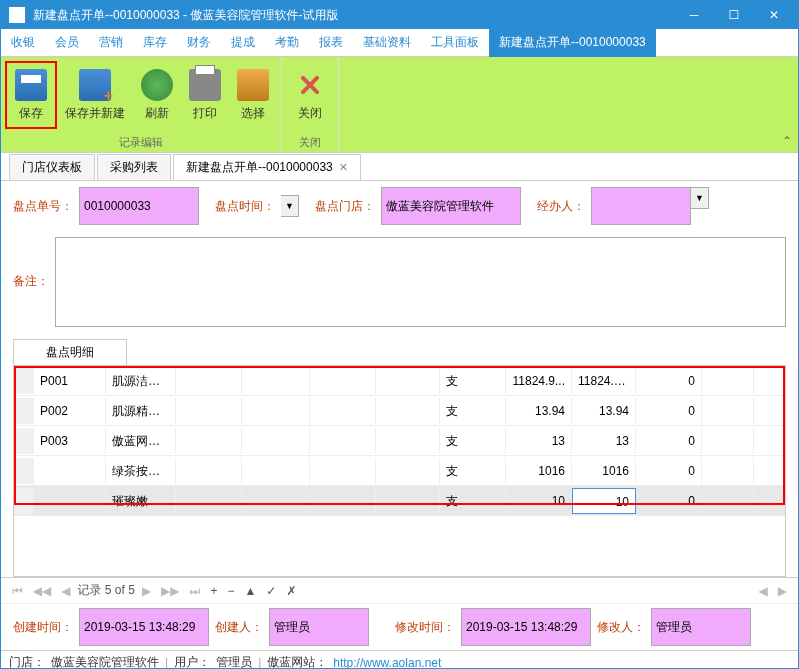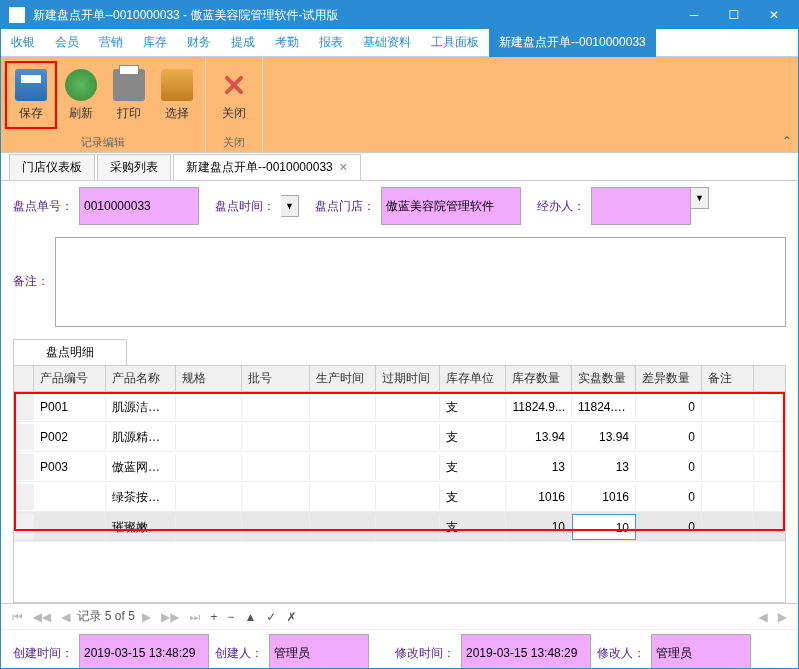--- a/index.html
+++ b/index.html
@@ -5,21 +5,21 @@
 * { box-sizing: border-box; margin: 0; padding: 0; font-family: "Microsoft YaHei", sans-serif; font-size: 12px; }
 body { background: #fff; width: 799px; height: 669px; overflow: hidden; border: 1px solid #2a8dd4; }
 .titlebar { background: #2a8dd4; height: 28px; display: flex; align-items: center; color: #fff; padding: 0 4px; }
 .titlebar-icon { width: 16px; height: 16px; background: #fff; margin: 0 8px 0 4px; }
 .titlebar-title { flex: 1; }
 .titlebar-btns { display: flex; gap: 0; }
 .titlebar-btn { width: 40px; height: 28px; display: flex; align-items: center; justify-content: center; color: #fff; cursor: pointer; }
 .menubar { background: #fff; height: 28px; display: flex; align-items: center; border-bottom: 1px solid #ccc; }
 .menubar-item { padding: 0 10px; height: 28px; display: flex; align-items: center; color: #2a8dd4; cursor: pointer; }
 .menubar-item.active { background: #2a8dd4; color: #fff; }
-.ribbon { background: #fdba74; height: 96px; display: flex; border-bottom: 1px solid #ccc; position: relative; }
+.ribbon { background: #bef264; height: 96px; display: flex; border-bottom: 1px solid #ccc; position: relative; }
 .ribbon-group { display: flex; flex-direction: column; border-right: 1px solid #ddd; }
 .ribbon-buttons { display: flex; flex: 1; padding: 4px; }
 .ribbon-btn { display: flex; flex-direction: column; align-items: center; justify-content: center; padding: 4px 8px; cursor: pointer; min-width: 44px; }
 .ribbon-btn-icon { width: 32px; height: 32px; margin-bottom: 4px; }
 .ribbon-btn-label { color: #333; }
 .ribbon-group-label { text-align: center; font-size: 11px; color: #666; padding: 2px 0; }
 .ribbon-highlight { border: 2px solid red; }
 .ribbon-expand { position: absolute; right: 6px; bottom: 4px; color: #666; cursor: pointer; }
 .icon-save { background: linear-gradient(#4a90d9, #2a6db0); border-radius: 3px; position: relative; }
 .icon-save::after { content: ""; position: absolute; top: 6px; left: 6px; right: 6px; height: 8px; background: #fff; }
@@ -31,21 +31,21 @@
 .icon-select { background: linear-gradient(#f0ad4e, #c07d1e); border-radius: 3px; }
 .icon-close { position: relative; }
 .icon-close::before, .icon-close::after { content: ""; position: absolute; top: 14px; left: 4px; width: 24px; height: 4px; background: #d9534f; border-radius: 2px; }
 .icon-close::before { transform: rotate(45deg); }
 .icon-close::after { transform: rotate(-45deg); }
 .tabbar { height: 28px; display: flex; align-items: flex-end; padding: 0 8px; border-bottom: 1px solid #ccc; }
 .tab { padding: 4px 12px; border: 1px solid #ccc; border-bottom: none; background: #f5f5f5; margin-right: 2px; cursor: pointer; display: flex; align-items: center; gap: 6px; }
 .tab.active { background: #fff; }
 .tab-close { color: #888; cursor: pointer; font-size: 11px; }
 .form-row { display: flex; align-items: center; padding: 6px 12px; gap: 6px; }
-.form-label { color: #4c1d95; }
+.form-label { color: #c2410c; }
 .form-input { border: 1px solid #aaa; height: 38px; padding: 0 4px; background: #f0abfc; }
 .form-textarea { border: 1px solid #aaa; flex: 1; height: 90px; resize: none; padding: 4px; }
 .form-dropdown { display: flex; }
 .form-dropdown-btn { width: 18px; border: 1px solid #aaa; border-left: none; background: #f0f0f0; display: flex; align-items: center; justify-content: center; cursor: pointer; font-size: 9px; height: 22px; }
 .detail-tab { padding: 6px 12px 0; }
 .detail-tab-btn { display: inline-block; padding: 4px 32px; border: 1px solid #ccc; border-bottom: none; background: #fff; }
 .table-wrap { margin: 0 12px; border: 1px solid #ccc; position: relative; }
 .table-header { display: flex; background: #f0f0f0; border-bottom: 1px solid #ccc; }
 .th { border-right: 1px solid #ccc; padding: 4px 6px; color: #333; font-weight: normal; }
 .table-body { position: relative; }
@@ -96,20 +96,24 @@
 </div>
 
 <div class="ribbon">
   <div class="ribbon-group">
     <div class="ribbon-buttons">
       <div class="ribbon-btn ribbon-highlight">
         <div class="ribbon-btn-icon icon-save"></div>
         <div class="ribbon-btn-label">保存</div>
       </div>
       <div class="ribbon-btn">
+        <div class="ribbon-btn-icon icon-savenewbuild"></div>
+        <div class="ribbon-btn-label">保存并新建</div>
+      </div>
+      <div class="ribbon-btn">
         <div class="ribbon-btn-icon icon-refresh"></div>
         <div class="ribbon-btn-label">刷新</div>
       </div>
       <div class="ribbon-btn">
         <div class="ribbon-btn-icon icon-print"></div>
         <div class="ribbon-btn-label">打印</div>
       </div>
       <div class="ribbon-btn">
         <div class="ribbon-btn-icon icon-select"></div>
         <div class="ribbon-btn-label">选择</div>
@@ -161,34 +165,20 @@
 <div class="form-row" style="align-items:flex-start">
   <span class="form-label" style="margin-top:36px">备注：</span>
   <textarea class="form-textarea" style=""></textarea>
 </div>
 
 <div class="detail-tab">
   <div class="detail-tab-btn">盘点明细</div>
 </div>
 
 <div class="table-wrap">
-  <div class="table-header">
-    <div class="th col-rowhead"></div>
-    <div class="th col-code">产品编号</div>
-    <div class="th col-name">产品名称</div>
-    <div class="th col-spec">规格</div>
-    <div class="th col-batch">批号</div>
-    <div class="th col-proddate">生产时间</div>
-    <div class="th col-expdate">过期时间</div>
-    <div class="th col-unit">库存单位</div>
-    <div class="th col-stock">库存数量</div>
-    <div class="th col-actual">实盘数量</div>
-    <div class="th col-diff">差异数量</div>
-    <div class="th col-remark">备注</div>
-  </div>
   <div class="table-body" id="table-body" style="height:210px">
     <div class="table-highlight"></div>
   <div class="tr">
         <div class="td col-rowhead "></div>
         <div class="td col-code ">P001</div>
         <div class="td col-name ">肌源洁肤乳</div>
         <div class="td col-spec "></div>
         <div class="td col-batch "></div>
         <div class="td col-proddate "></div>
         <div class="td col-expdate "></div>

